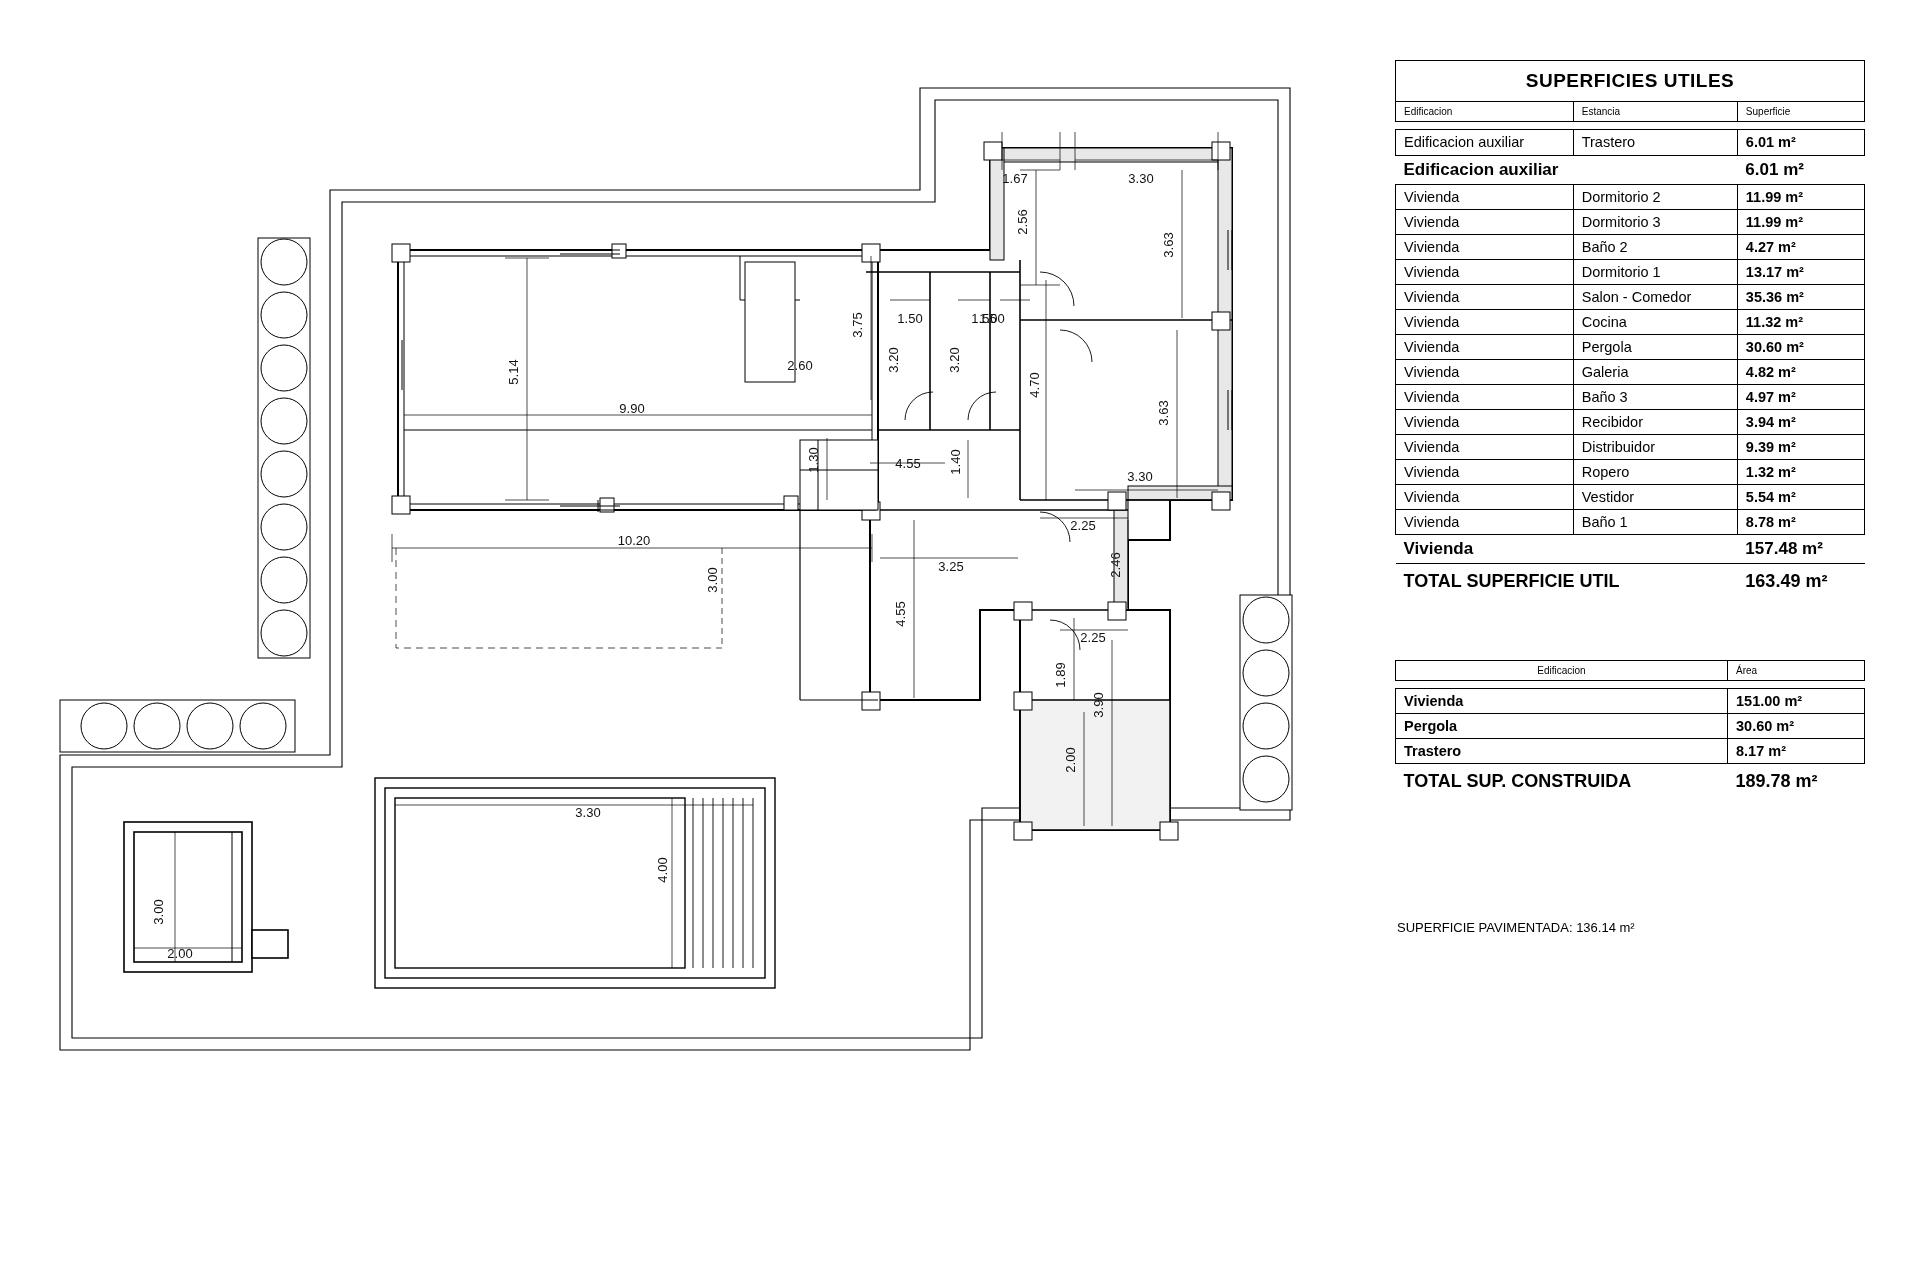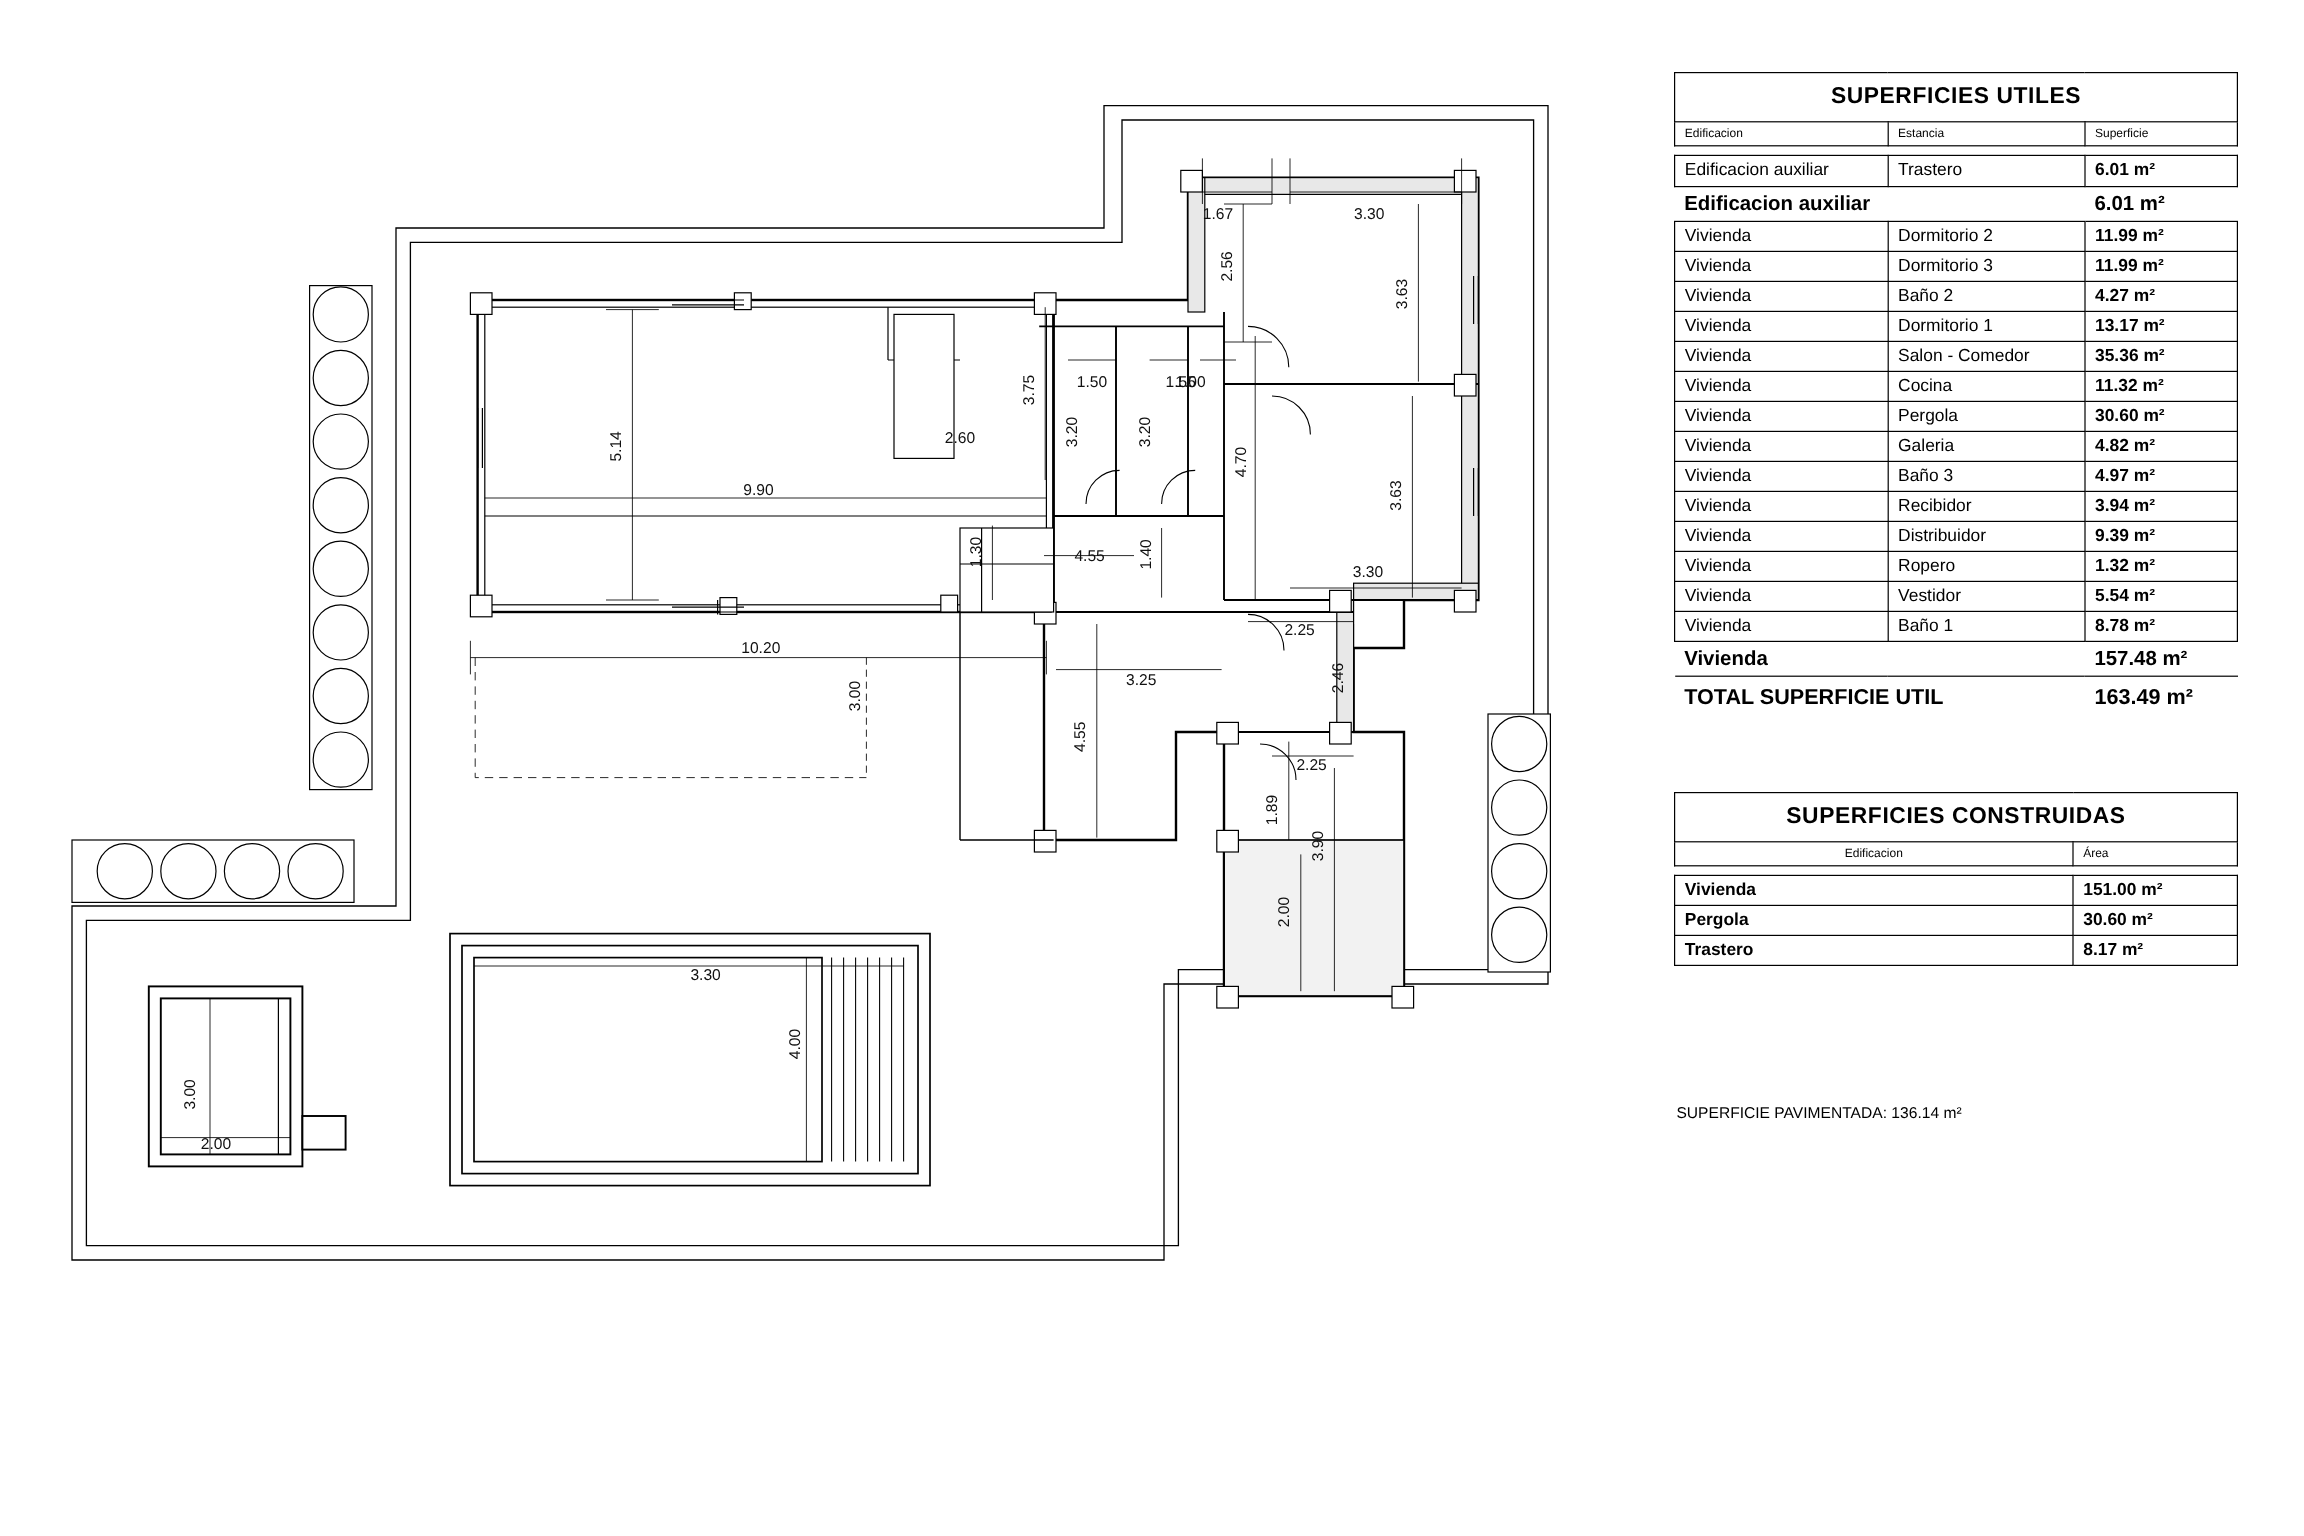--- a/index.html
+++ b/index.html
@@ -400,39 +400,40 @@
           <td>163.49 m²</td>
         </tr>
       </tbody>
     </table>
   </div>
 
   <div class="tblwrap2">
     <table class="tbl">
       <tbody>
         <tr>
-          <td class="hdr-title" colspan="2">SUPERFICIES CONSTRUIDAS</td>
-        </tr>
-        <tr>
           <td class="colhdr" style="text-align:center">Edificacion</td>
           <td class="colhdr" style="text-align:left;width:120px">Área</td>
         </tr>
         <tr class="spacer">
             <td colspan="2"></td>
           </tr>
         <tr>
           <td style="font-weight:bold">Vivienda</td>
           <td class="num">151.00 m²</td>
         </tr>
         <tr>
           <td style="font-weight:bold">Pergola</td>
           <td class="num">30.60 m²</td>
         </tr>
         <tr>
           <td style="font-weight:bold">Trastero</td>
           <td class="num">8.17 m²</td>
+        </tr>
+        <tr class="total">
+          <td>TOTAL SUP. CONSTRUIDA</td>
+          <td>189.78 m²</td>
         </tr>
       </tbody>
     </table>
   </div>
 
   <div class="pav">SUPERFICIE PAVIMENTADA: 136.14 m²</div>
 </div>
 
 </body></html>

